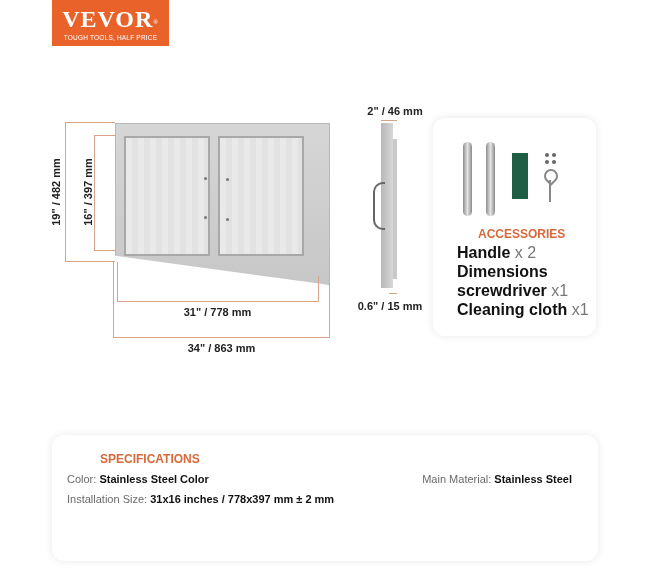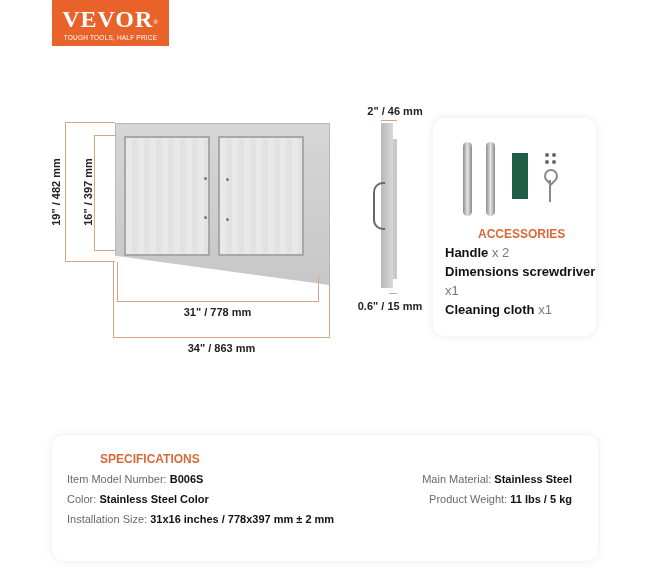--- a/index.html
+++ b/index.html
@@ -11,21 +11,21 @@
   .dim{position:absolute;font-weight:700;font-size:11px;color:#222;white-space:nowrap;}
   .vert{transform:rotate(-90deg);transform-origin:center;}
   .line{position:absolute;background:#d9a485;}
   .door-frame{position:absolute;left:115px;top:123px;width:215px;height:162px;background:linear-gradient(180deg,#d6d6d6,#c7c7c7);border:1px solid #b8b8b8;box-sizing:border-box;clip-path:polygon(0 0,100% 0,100% 100%,0 82%);}
   .door{position:absolute;top:136px;width:86px;height:120px;background:repeating-linear-gradient(90deg,#e9e9e9 0 6px,#e2e2e2 6px 12px);border:2px solid #a8a8a8;box-sizing:border-box;}
   .knob{position:absolute;width:3px;height:3px;border-radius:50%;background:#777;}
   .side{position:absolute;left:381px;top:123px;width:12px;height:165px;background:linear-gradient(90deg,#b8b8b8,#d8d8d8);}
   .side-back{position:absolute;left:387px;top:139px;width:10px;height:140px;background:#c9c9c9;}
   .card{position:absolute;background:#fff;border-radius:12px;box-shadow:0 0 8px rgba(0,0,0,0.09);}
   .acc-title,.spec-title{color:#d8693a;font-weight:700;font-size:12px;}
-  .acc-item{font-size:13px;line-height:19px;}
+  .acc-item{font-size:16px;line-height:19px;margin-left:12px;}
   .acc-item b{color:#111;}
   .acc-item span.q{color:#777;font-weight:400;}
   .spec-row{font-size:11px;line-height:20px;white-space:nowrap;}
   .spec-row .k{color:#6a6a6a;}
   .spec-row .v{color:#111;font-weight:700;}
   .handle{position:absolute;width:9px;height:74px;border-radius:5px;background:linear-gradient(90deg,#8d8d8d,#e4e4e4,#8a8a8a);}
   .cloth{position:absolute;left:512px;top:153px;width:16px;height:46px;background:#1f5e45;}
   .screw{position:absolute;width:4px;height:4px;border-radius:50%;background:#666;}
 </style>
 </head>
@@ -90,21 +90,19 @@
     <div class="acc-item"><b>Handle</b> <span class="q">x 2</span></div>
     <div class="acc-item"><b>Dimensions screwdriver</b> <span class="q">x1</span></div>
     <div class="acc-item"><b>Cleaning cloth</b> <span class="q">x1</span></div>
   </div>
 </div>
 <div class="cloth"></div>
 
 <div class="card" style="left:52px;top:435px;width:546px;height:126px;">
   <div style="position:absolute;left:15px;top:17px;margin-left:33px;" class="spec-title">SPECIFICATIONS</div>
   <div style="position:absolute;left:15px;top:34px;">
-    <div class="spec-row"><span class="k">Item Model Number: </span><span class="v">B006S</span></div>
     <div class="spec-row"><span class="k">Color: </span><span class="v">Stainless Steel Color</span></div>
     <div class="spec-row"><span class="k">Installation Size: </span><span class="v">31x16 inches / 778x397 mm ± 2 mm</span></div>
   </div>
   <div style="position:absolute;left:330px;top:34px;width:190px;text-align:right;">
     <div class="spec-row"><span class="k">Main Material: </span><span class="v">Stainless Steel</span></div>
-    <div class="spec-row"><span class="k">Product Weight: </span><span class="v">11 lbs / 5 kg</span></div>
   </div>
 </div>
 
 </body></html>

